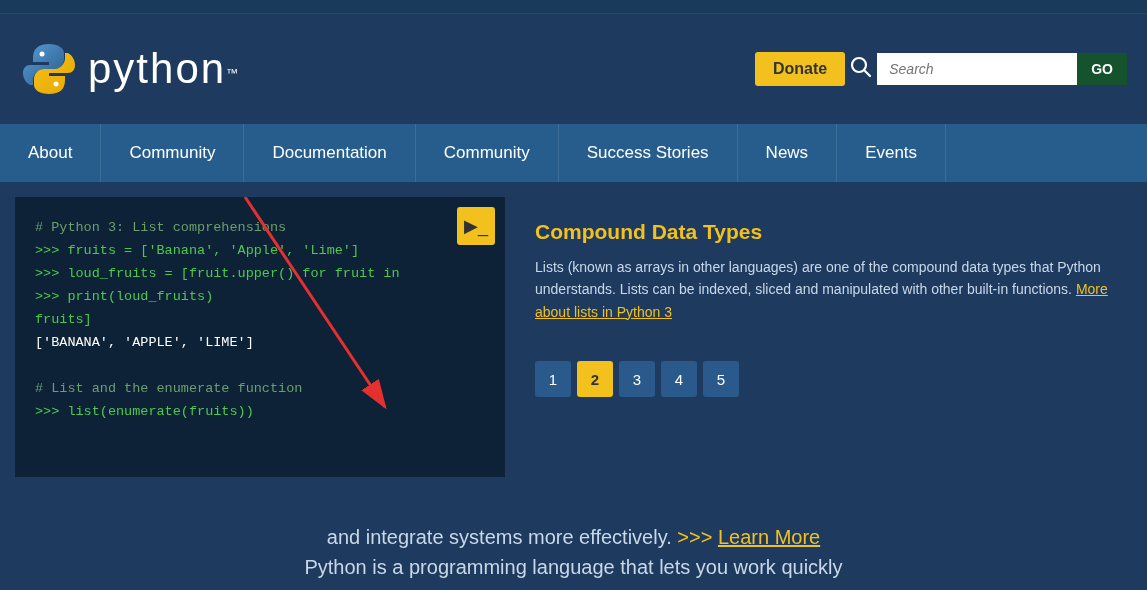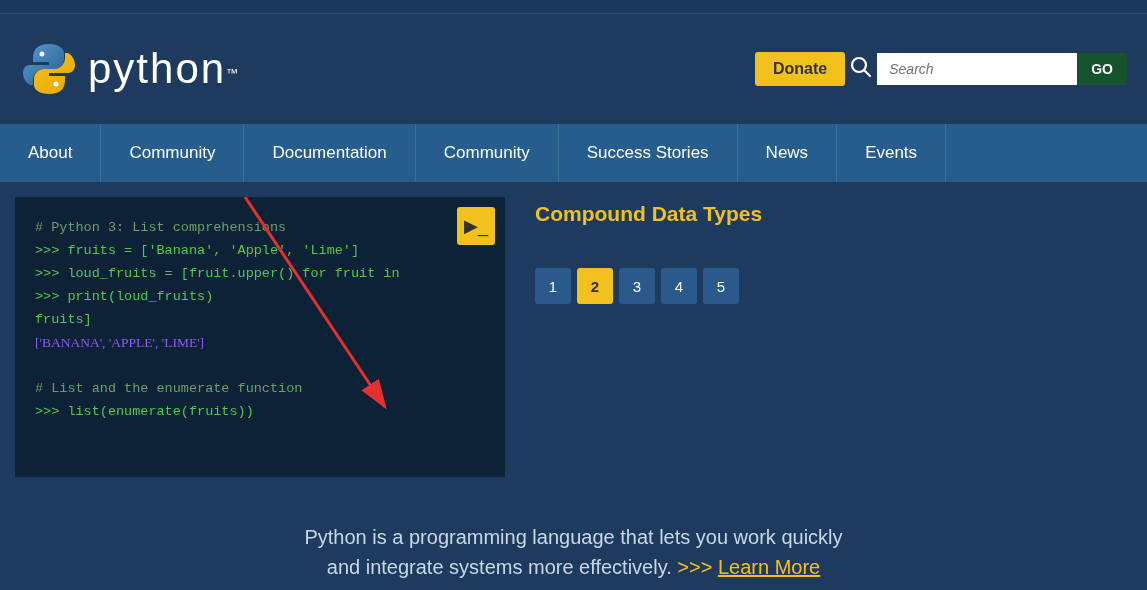--- a/index.html
+++ b/index.html
@@ -143,40 +143,41 @@
       display: flex;
       align-items: center;
       justify-content: center;
       font-size: 18px;
       color: #333;
       border-radius: 3px;
     }
 
     .code-comment { color: #6b9f6b; }
     .code-prompt { color: #4ec94e; }
-    .code-output { color: #8b5cf6; font-family: Liberation Serif, serif; }
+    .code-output { color: #ffffff; }
 
     .code-line {
       line-height: 1.7;
     }
 
     
     .info-panel {
       flex: 1;
       padding: 20px 30px;
       display: flex;
       flex-direction: column;
       justify-content: flex-start;
     }
 
     .compound-title {
       color: #f2c11e;
       font-size: 21px;
       font-weight: bold;
       margin-bottom: 12px;
+      margin-top: 18px;
     }
 
     .compound-desc {
       color: #c8d8e8;
       font-size: 14px;
       line-height: 1.6;
       margin-bottom: 8px;
     }
 
     .more-link {
@@ -308,31 +309,34 @@
     <div class="code-line code-prompt">&gt;&gt;&gt; print(loud_fruits)</div>
     <div class="code-line code-prompt">fruits]</div>
     <div class="code-line code-output">['BANANA', 'APPLE', 'LIME']</div>
     <div class="code-line">&nbsp;</div>
     <div class="code-line code-comment"># List and the enumerate function</div>
     <div class="code-line code-prompt">&gt;&gt;&gt; list(enumerate(fruits))</div>
   </div>
 
   <div class="info-panel">
     <div class="compound-title">Compound Data Types</div>
+    <div class="compound-desc">
+      <span>Lists (known as arrays in other languages) are one of the compound data types that Python understands. Lists can be indexed, sliced and manipulated with other built-in functions.</span> <a class="more-link">More about lists in Python 3</a>
+    </div>
 
     <div class="pagination">
       <button class="page-btn">1</button>
       <button class="page-btn active">2</button>
       <button class="page-btn">3</button>
       <button class="page-btn">4</button>
       <button class="page-btn">5</button>
     </div>
   </div>
 </div>
 
 <div class="tagline">
-  <div>Python is a programming language that lets you work quickly</div>
   <div>
     <span>and integrate systems more effectively.</span>
     <span class="tagline-arrow"> &gt;&gt;&gt; </span>
     <a class="learn-more-link">Learn More</a>
   </div>
+  <div>Python is a programming language that lets you work quickly</div>
 </div>
 
 </body></html>

